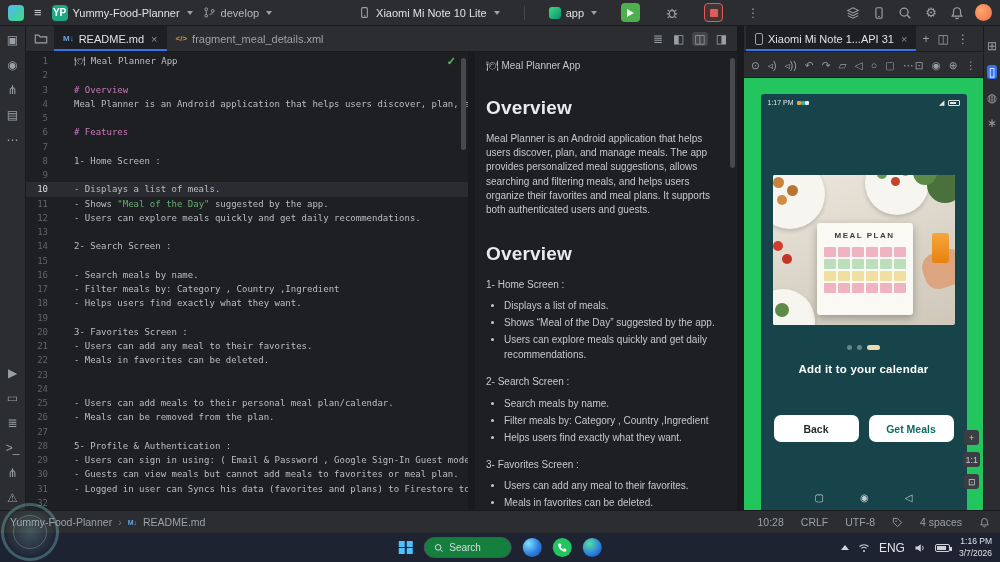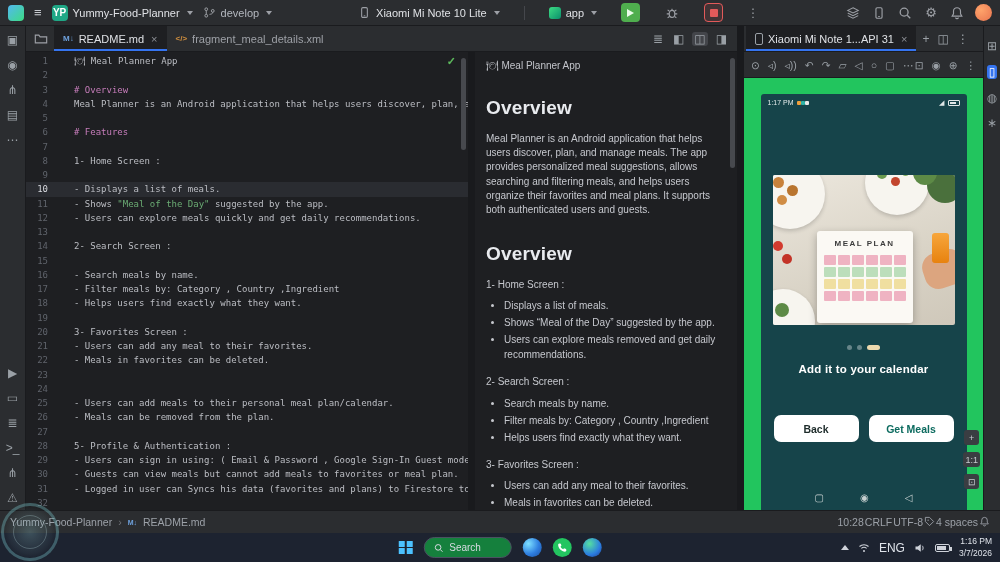--- a/index.html
+++ b/index.html
@@ -85,21 +85,21 @@
 .screen-wrap{flex:1;position:relative;display:flex;justify-content:center;align-items:stretch;padding-top:16px;min-height:0}
 .phone{width:206px;background:var(--phone-bg);display:flex;flex-direction:column;border-radius:3px 3px 0 0;outline:1px solid #0c2ardc;overflow:hidden}
 .p-status{height:17px;flex:none;display:flex;align-items:center;gap:3px;padding:0 7px;font-size:7px;color:#e3eaea}
 .chip{width:4px;height:4px;border-radius:1px;display:inline-block}
 .p-sig{margin-left:auto;font-size:7px;color:#dfe7e7}
 .p-batt{width:12px;height:6px;border:1px solid #dfe7e7;border-radius:1px;position:relative}
 .p-batt::before{content:"";position:absolute;left:1px;top:1px;bottom:1px;width:6px;background:#dfe7e7}
 .p-image{position:relative;margin:64px 12px 0;height:150px;border-radius:2px;overflow:hidden;background:linear-gradient(160deg,#ece7dd,#d9d3c6 60%,#cfc8ba)}
 .plate{position:absolute;border-radius:50%;background:#f7f5ef;box-shadow:0 2px 4px rgba(0,0,0,.18)}
 .fd{position:absolute;border-radius:50%}
-.mp-card{position:absolute;left:44px;top:56px;width:96px;height:92px;background:#fbf9f4;border-radius:3px;box-shadow:0 3px 8px rgba(0,0,0,.28);text-align:center}
+.mp-card{position:absolute;left:44px;top:48px;width:96px;height:92px;background:#fbf9f4;border-radius:3px;box-shadow:0 3px 8px rgba(0,0,0,.28);text-align:center}
 .mp-title{margin-top:8px;font-size:8px;font-weight:bold;letter-spacing:1.5px;color:#3c3c3c}
 .mp-grid{display:grid;grid-template-columns:repeat(6,12px);gap:2px;justify-content:center;margin-top:7px}
 .mp-grid span{height:10px;border-radius:1px}
 .juice{position:absolute;right:6px;top:58px;width:17px;height:30px;background:linear-gradient(#f7a63c,#e7820f);border-radius:3px;z-index:2}
 .hand{position:absolute;right:-10px;top:76px;width:42px;height:36px;background:#dca57f;border-radius:14px;transform:rotate(-18deg)}
 .p-dots{margin-top:20px;display:flex;justify-content:center;align-items:center;gap:5px}
 .dot{width:5px;height:5px;border-radius:50%;background:rgba(255,255,255,.35)}
 .dot.active{width:13px;border-radius:3px;background:var(--dot-active)}
 .p-caption{margin-top:13px;text-align:center;font-size:11.5px;font-weight:bold;color:#fff;letter-spacing:.2px}
 .p-btns{margin-top:40px;display:flex;gap:10px;padding:0 13px}
@@ -107,21 +107,21 @@
 .btn-back{color:#1d2b2a}
 .btn-start{color:#0c6b5f}
 .p-nav{margin-top:auto;height:26px;display:flex;justify-content:center;gap:36px;align-items:center;color:#c7d0d0;font-size:10px}
 .p-nav span{cursor:pointer}
 .zoomctl{position:absolute;right:3px;top:352px;display:flex;flex-direction:column;gap:7px;align-items:center}
 .zc{min-width:15px;height:15px;padding:0 2px;background:#3a3d42;border-radius:3px;color:#c8cbd0;font-size:9px;display:flex;align-items:center;justify-content:center;cursor:pointer}
 
 
 .statusbar{height:23px;flex:none;background:#2b2d30;border-top:1px solid #1a1b1e;display:flex;align-items:center;padding:0 10px;font-size:10.5px;color:#9ca1a8}
 .sb-left{display:flex;align-items:center;gap:6px}
-.sb-right{margin-left:auto;display:flex;align-items:flex-start;gap:1px}
+.sb-right{margin-left:auto;display:flex;align-items:flex-end;gap:17px}
 .sb-right span{cursor:pointer}
 .sep{color:#6f7378}
 .md-chip{font-size:7px;font-weight:bold;color:#6ea1dd}
 
 
 .taskbar{height:29px;flex:none;background:#1d2330;position:relative;display:flex;align-items:center}
 .tk-center{position:absolute;left:50%;transform:translateX(-50%);display:flex;align-items:center;gap:11px;height:100%}
 .win{display:grid;grid-template-columns:6px 6px;grid-template-rows:6px 6px;gap:1.5px;cursor:pointer}
 .win span{background:#4cc2ff;border-radius:.5px}
 .search-pill{display:flex;align-items:center;gap:6px;width:88px;height:21px;border-radius:11px;background:#15803d;border:1px solid #4a5261;padding:0 9px;cursor:pointer}
@@ -317,21 +317,21 @@
         <div class="preview">
           <div class="pv-mini">🍽 Meal Planner App</div>
           <div>
               <div class="pv-h1">Overview</div>
               <div class="pv-p">Meal Planner is an Android application that helps users discover, plan, and manage meals. The app provides personalized meal suggestions, allows searching and filtering meals, and helps users organize their favorites and meal plans. It supports both authenticated users and guests.</div>
               <div class="pv-h1">Overview</div>
               <div class="pv-p">1- Home Screen :</div>
               <ul class="pv-ul">
                 <li class="pv-li">Displays a list of meals.</li>
                 <li class="pv-li">Shows “Meal of the Day” suggested by the app.</li>
-                <li class="pv-li">Users can explore meals removed and get daily recommendations.</li>
+                <li class="pv-li">Users can explore meals quickly and get daily recommendations.</li>
               </ul>
               <div class="pv-p">2- Search Screen :</div>
               <ul class="pv-ul">
                 <li class="pv-li">Search meals by name.</li>
                 <li class="pv-li">Filter meals by: Category , Country ,Ingredient</li>
                 <li class="pv-li">Helps users find exactly what they want.</li>
               </ul>
               <div class="pv-p">3- Favorites Screen :</div>
               <ul class="pv-ul">
                 <li class="pv-li">Users can add any meal to their favorites.</li>

